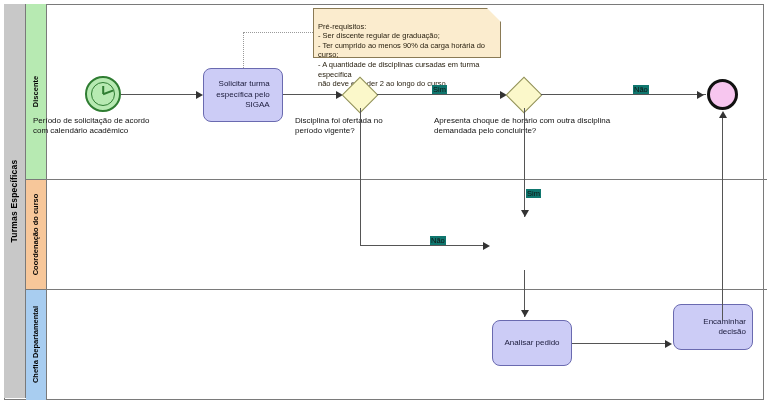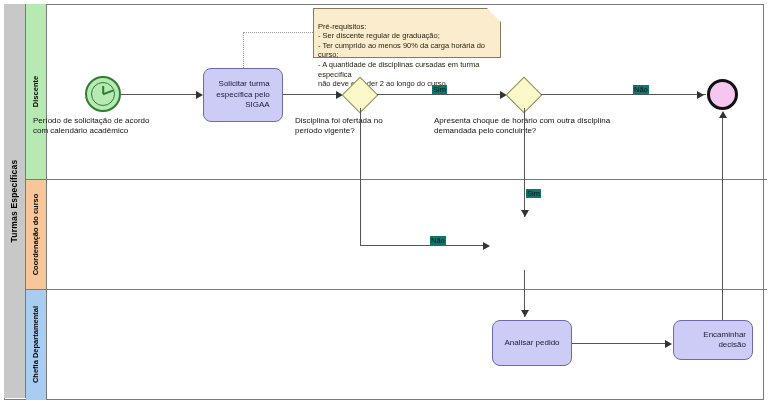--- a/index.html
+++ b/index.html
@@ -274,18 +274,18 @@
 
 
   <div class="conn-v" style="left:524px;top:270px;height:47px;"></div>
   <div class="arrow-d" style="left:520.5px;top:310px;"></div>
 
   <div class="task" style="left:492px;top:320px;width:80px;height:46px;">Analisar pedido</div>
 
   <div class="conn-h" style="left:572px;top:343px;width:96px;"></div>
   <div class="arrow-r" style="left:665px;top:339.5px;"></div>
 
-  <div class="task" style="left:673px;top:320px;width:80px;height:40px;">Encaminhar decisão</div>
+  <div class="task" style="left:673px;top:304px;width:80px;height:46px;">Encaminhar decisão</div>
 
   <div class="conn-v" style="left:722px;top:118px;height:202px;"></div>
   <div class="arrow-u" style="left:718.5px;top:111px;"></div>
 
 </div>
 
 </body></html>

